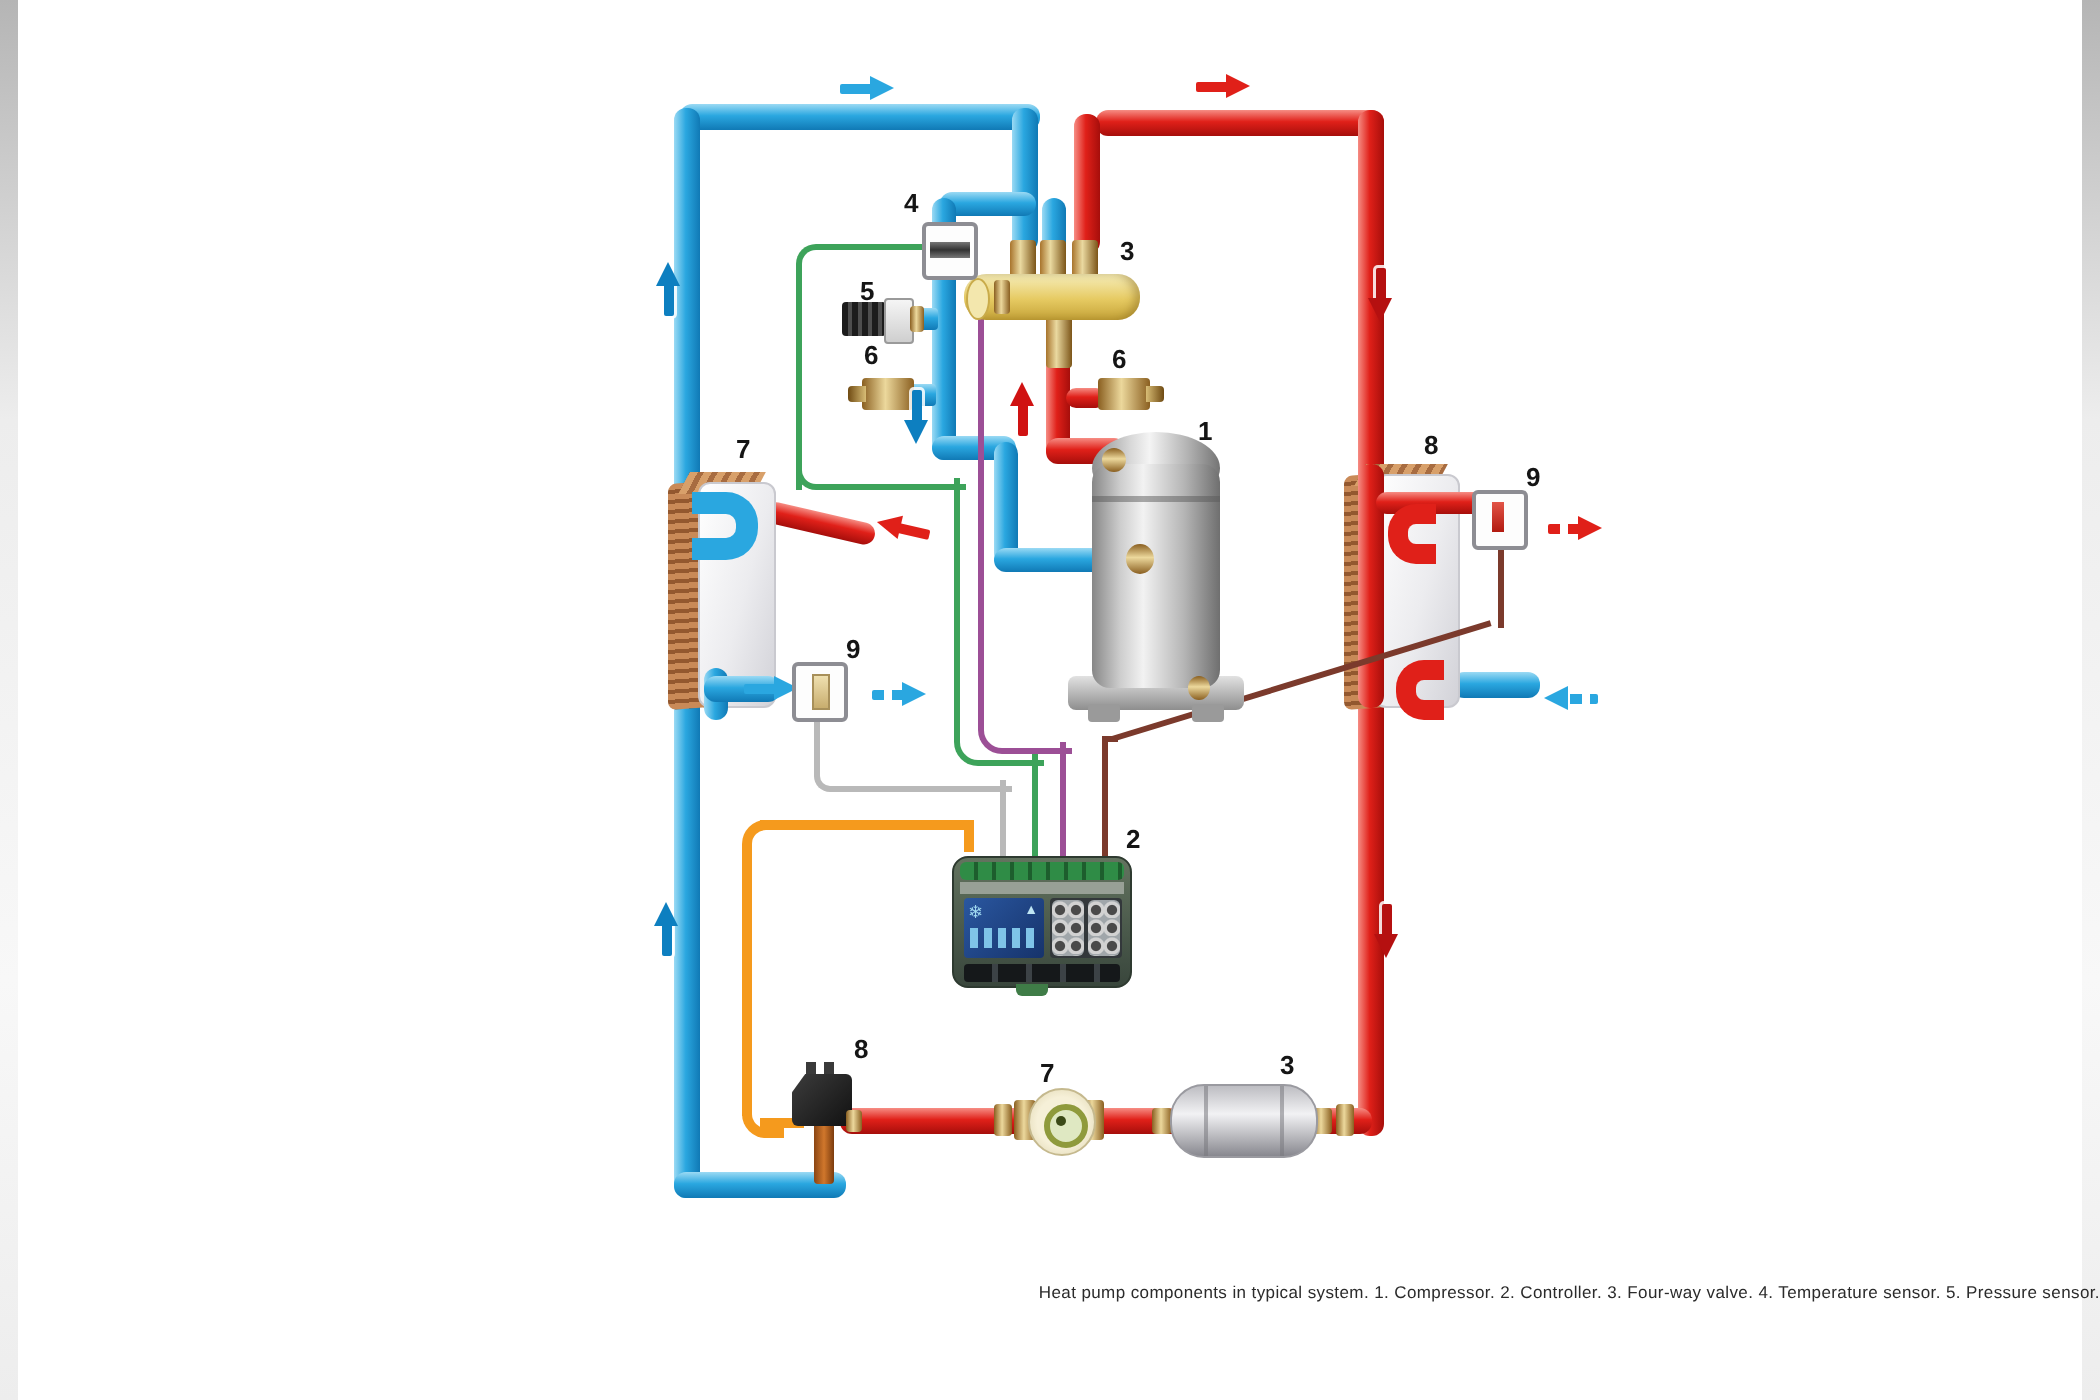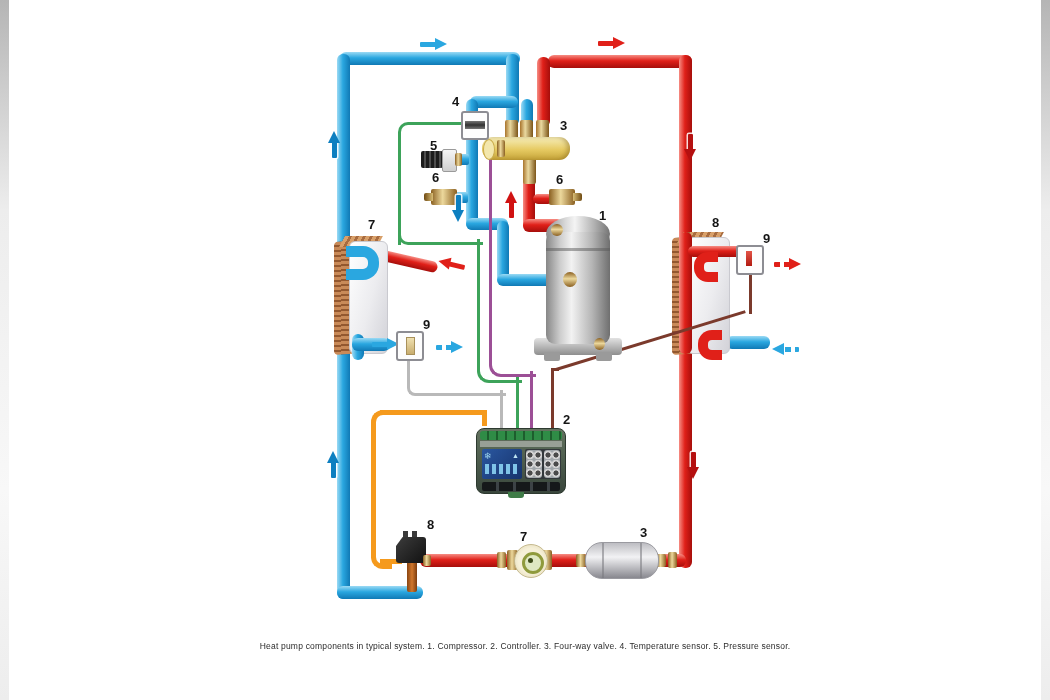--- a/index.html
+++ b/index.html
@@ -51,21 +51,21 @@
   .hx .front{position:absolute;left:15px;top:5px;right:0;bottom:0;border-radius:6px;
             background:linear-gradient(105deg,#ffffff,#ececef 55%,#d2d2d8);
             border:1px solid #c9c9cf;}
   .box-sensor{position:absolute;background:#fdfdfd;border:2px solid #8d8d93;border-radius:3px;}
   .fit{position:absolute;background:linear-gradient(90deg,#8a5f20,#ecd89c 45%,#8a5f20);
        border-radius:2px;}
   .fitv{position:absolute;background:linear-gradient(180deg,#8a5f20,#ecd89c 45%,#8a5f20);
        border-radius:2px;}
   .port{position:absolute;width:13px;background:linear-gradient(90deg,#a8742c,#ead9a0 40%,#7c5518);
         border-radius:2px;}
-  .cap{position:absolute;left:0;right:0;text-align:center;font-size:8.5px;line-height:11px;
+  .cap{position:absolute;left:0;right:0;text-align:right;font-size:8.5px;line-height:11px;
        color:#2b2b2b;letter-spacing:.2px;}
 </style>
 </head>
 <body>
 
 <div class="stage">
   <div class="edge" style="left:0"></div>
   <div class="edge" style="right:0"></div>
 
   <div class="p pb" style="left:340px;top:52px;width:180px;height:13px"></div>

